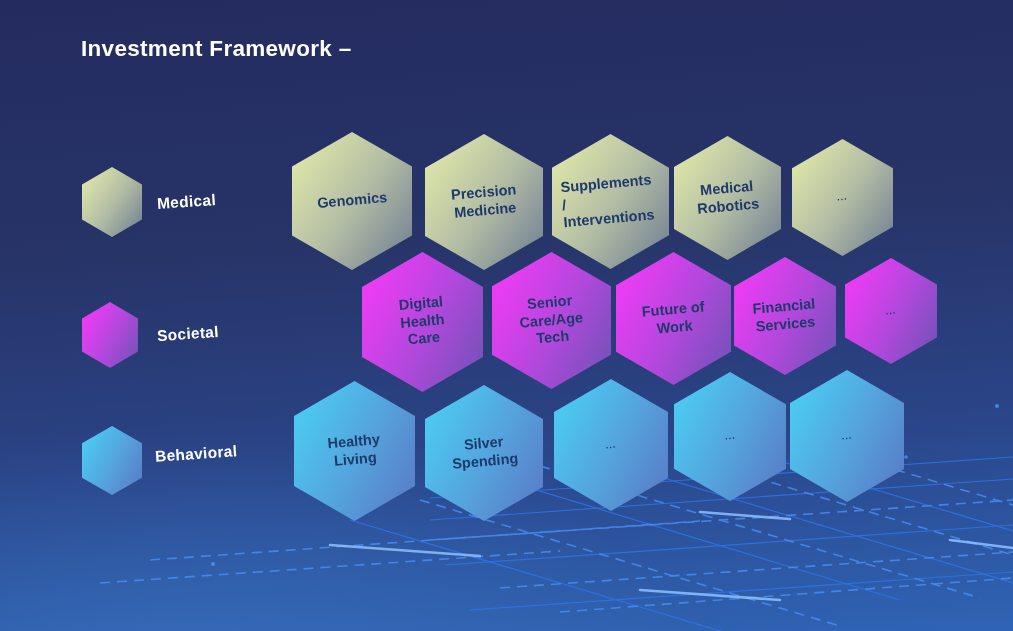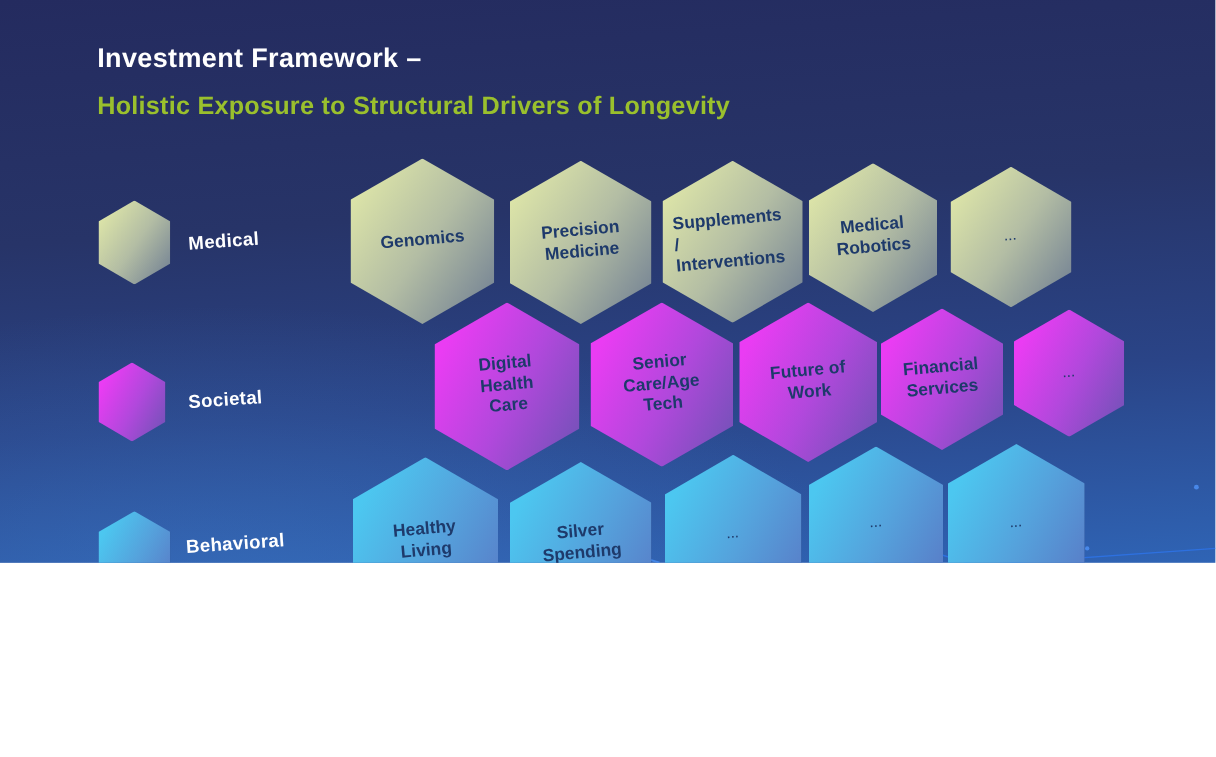--- a/index.html
+++ b/index.html
@@ -2,21 +2,21 @@
 <html><head>
 <meta charset="utf-8">
 <style>
   html,body{margin:0;padding:0;}
   body{
     width:1013px;height:631px;overflow:hidden;
     font-family:"Liberation Sans",sans-serif;
     -webkit-font-smoothing:antialiased;
   }
   .slide{
-    position:relative;width:1013px;height:469px;overflow:hidden;
+    position:relative;width:1013px;height:631px;overflow:hidden;
     background:
       radial-gradient(900px 420px at 18% 108%, rgba(62,125,205,.45) 0%, rgba(62,125,205,0) 60%),
       linear-gradient(176deg, #242b5f 0%, #273468 38%, #2a4487 68%, #2f64b5 100%);
   }
 
   
   .title-line1{
     position:absolute;left:81px;top:36px;
     color:#ffffff;font-size:22.5px;font-weight:bold;letter-spacing:.3px;
   }
@@ -99,21 +99,20 @@
       <circle cx="213" cy="564" r="2"></circle>
       <circle cx="497" cy="502" r="2"></circle>
       <circle cx="760" cy="470" r="1.8"></circle>
       <circle cx="906" cy="457" r="1.8"></circle>
       <circle cx="997" cy="406" r="2"></circle>
       <circle cx="836" cy="489" r="1.6"></circle>
     </g>
   </svg>
 
   <div class="title-line1 zt">Investment Framework –</div>
-  <div class="title-line2 zt">Holistic Exposure to Structural Drivers of Longevity</div>
 
   <div class="legend-hex cat-medical zt" style="left:82px;top:167px;width:60px;height:70px;"></div>
   <div class="legend-label zt" style="left:157px;top:193px;">Medical</div>
 
   <div class="legend-hex cat-societal zt" style="left:82px;top:302px;width:56px;height:66px;"></div>
   <div class="legend-label zt" style="left:157px;top:325px;">Societal</div>
 
   <div class="legend-hex cat-behavioral zt" style="left:82px;top:426px;width:60px;height:69px;"></div>
   <div class="legend-label zt" style="left:155px;top:445px;">Behavioral</div>
 

